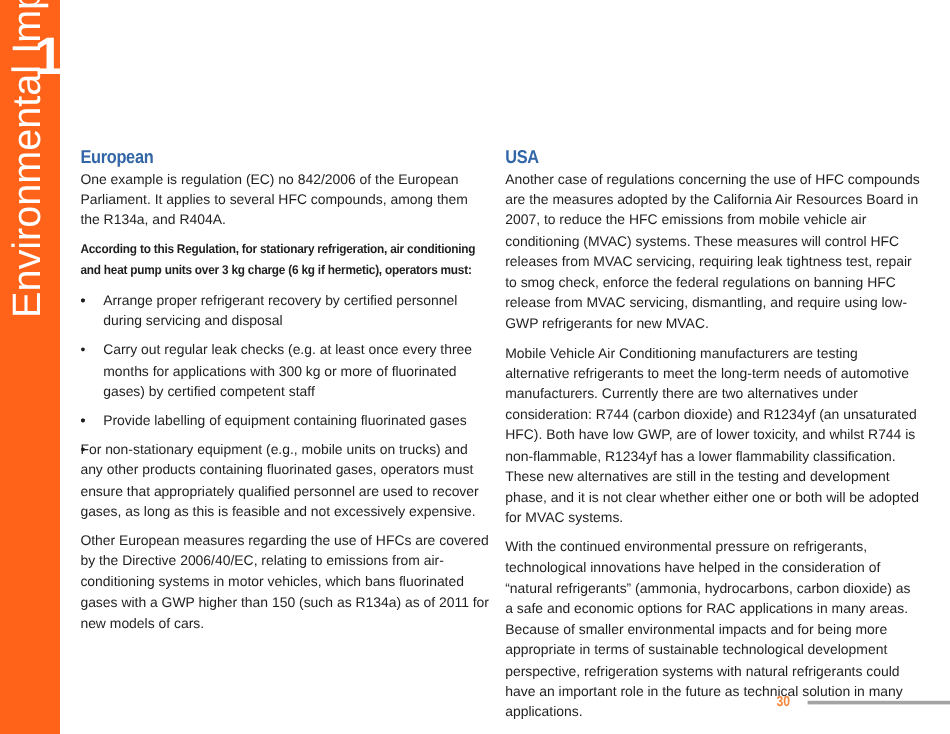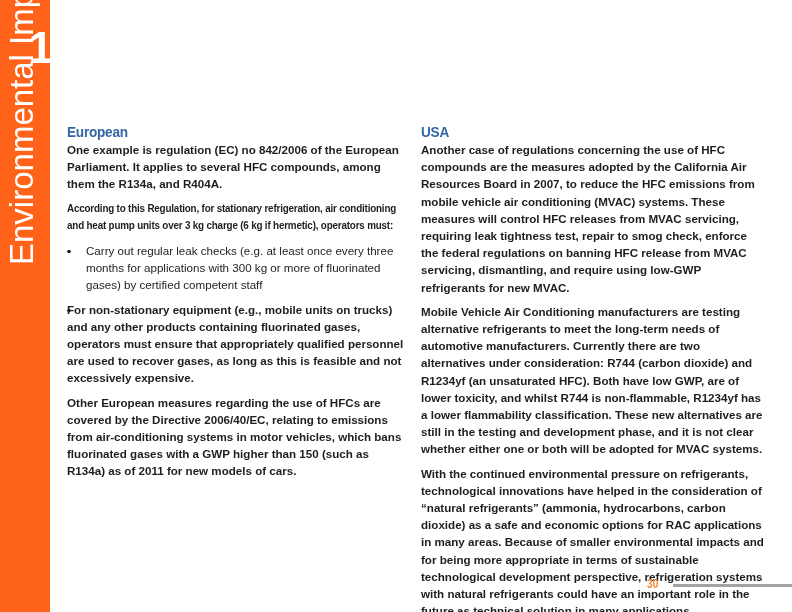--- a/index.html
+++ b/index.html
@@ -7,21 +7,21 @@
          font-family:"Liberation Sans", sans-serif; color:#1a1a1a; }
   .sidebar { position:absolute; left:0; top:0; width:50px; height:612px; background:#FF6319; }
   .chapter-num { position:absolute; left:27px; top:26px; width:24px; text-align:right;
                  color:#fff; font-family:"Liberation Sans", sans-serif; font-weight:bold; font-size:44px; line-height:44px; letter-spacing:-2px; }
   .chapter-title { position:absolute; left:2px; top:265px; transform-origin:left top; transform:rotate(-90deg);
                    color:#fff; font-size:33px; line-height:40px; white-space:nowrap; font-weight:normal; }
   .col { position:absolute; top:122px; font-size:11.6px; line-height:17.2px; color:#1e1e1e; }
   .col-left { left:67px; width:342px; }
   .col-right { left:421px; width:346px; }
   h2 { margin:0; font-family:"Liberation Sans", sans-serif; font-size:15.5px; line-height:19px; color:#3366A6; font-weight:bold; letter-spacing:-0.3px; transform:scaleX(0.88); transform-origin:left; }
-  p { margin:0 0 7px 0;font-weight:bold; }
+  p { margin:0 0 7px 0; }
   .bold-intro { font-weight:bold; font-size:10.6px; letter-spacing:-0.2px; margin-bottom:8px; transform:scaleX(0.93); transform-origin:left; width:368px; }
   ul { list-style:none; margin:0 0 7px 0; padding:0; }
   li { position:relative; padding-left:19px; margin-bottom:7px; }
   li .bullet { position:absolute; left:0; top:0; }
   .page-num { position:absolute; left:647px; top:577px; color:#F7883A; font-weight:bold; font-size:12px; transform:scaleX(0.85); transform-origin:left; }
   .page-rule { position:absolute; left:673px; top:584px; width:119px; height:3px; background:#A3A3A3; }
 </style>
 </head>
 <body>
 
@@ -29,24 +29,24 @@
   <div class="chapter-num">1</div>
   <div class="chapter-title">Environmental Impact</div>
 </div>
 
 <div class="col col-left">
   <h2>European</h2>
   <p>One example is regulation (EC) no 842/2006 of the European Parliament. It applies to several HFC compounds, among them the R134a, and R404A.</p>
   <p class="bold-intro">According to this Regulation, for stationary refrigeration, air conditioning and heat pump units over 3 kg charge (6 kg if hermetic), operators must:</p>
   <ul>
     <li><span class="bullet">•</span></li>
-    <li><span class="bullet">•</span></li>
+    <li><span class="bullet">•</span><span>Arrange proper refrigerant recovery by certified personnel during servicing and disposal</span></li>
     <li><span class="bullet">•</span><span>Carry out regular leak checks (e.g. at least once every three months for applications with 300 kg or more of fluorinated gases) by certified competent staff</span></li>
     <li><span class="bullet">•</span></li>
-    <li><span class="bullet">•</span></li>
+    <li><span class="bullet">•</span><span>Provide labelling of equipment containing fluorinated gases</span></li>
     <li><span class="bullet">•</span></li>
   </ul>
   <p>For non-stationary equipment (e.g., mobile units on trucks) and any other products containing fluorinated gases, operators must ensure that appropriately qualified personnel are used to recover gases, as long as this is feasible and not excessively expensive.</p>
   <p>Other European measures regarding the use of HFCs are covered by the Directive 2006/40/EC, relating to emissions from air-conditioning systems in motor vehicles, which bans fluorinated gases with a GWP higher than 150 (such as R134a) as of 2011 for new models of cars.</p>
 </div>
 
 <div class="col col-right">
   <h2>USA</h2>
   <p>Another case of regulations concerning the use of HFC compounds are the measures adopted by the California Air Resources Board in 2007, to reduce the HFC emissions from mobile vehicle air conditioning (MVAC) systems. These measures will control HFC releases from MVAC servicing, requiring leak tightness test, repair to smog check, enforce the federal regulations on banning HFC release from MVAC servicing, dismantling, and require using low-GWP refrigerants for new MVAC.</p>
   <p>Mobile Vehicle Air Conditioning manufacturers are testing alternative refrigerants to meet the long-term needs of automotive manufacturers. Currently there are two alternatives under consideration: R744 (carbon dioxide) and R1234yf (an unsaturated HFC). Both have low GWP, are of lower toxicity, and whilst R744 is non-flammable, R1234yf has a lower flammability classification. These new alternatives are still in the testing and development phase, and it is not clear whether either one or both will be adopted for MVAC systems.</p>

